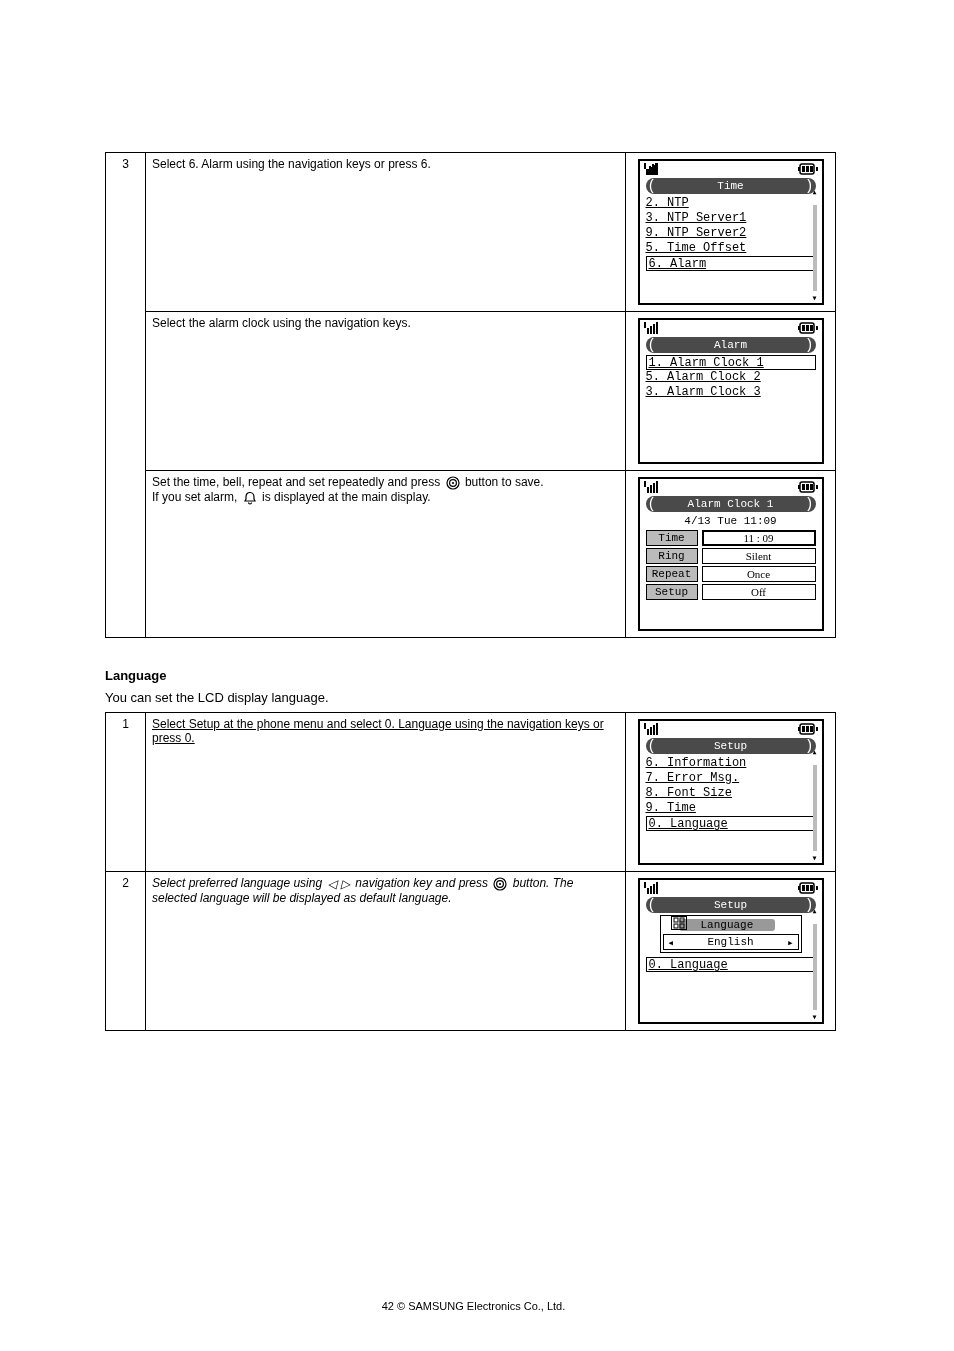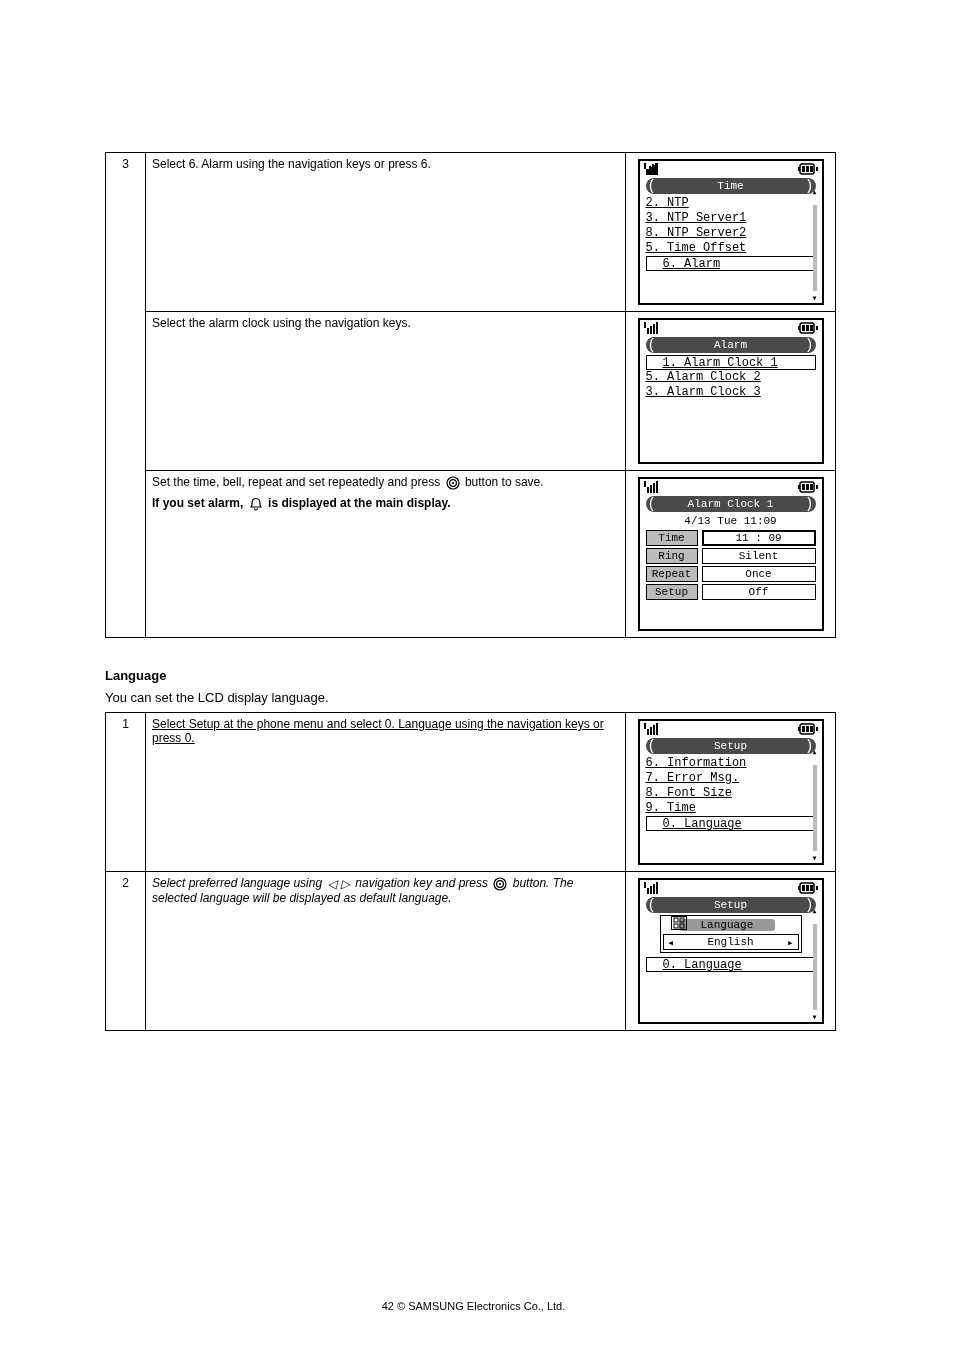--- a/index.html
+++ b/index.html
@@ -49,38 +49,38 @@
     font-size: 11px;
     height: 16px;
     line-height: 16px;
     position: relative;
   }
   .screen .title-pill .paren { position: absolute; top: 0; font-size: 14px; }
   .screen .title-pill .paren.left { left: 2px; }
   .screen .title-pill .paren.right { right: 2px; }
   .screen .menu { padding: 0 6px; position: relative; }
   .screen .menu .row { height: 15px; line-height: 15px; white-space: pre; text-decoration: underline; }
-  .screen .menu .row.sel { border: 1px solid #000; padding-left: 16px; }
+  .screen .menu .row.sel { border: 1px solid #000; padding-left: 2px; }
 
   .screen .scrollbar { position: absolute; right: 3px; top: 36px; bottom: 4px; width: 8px; }
   .screen .scrollbar .track { position: absolute; top: 8px; bottom: 8px; left: 2px; width: 4px; background: #bbb; }
   .screen .scrollbar .arrow-up, .screen .scrollbar .arrow-down {
     position: absolute; left: 0; width: 8px; text-align: center; font-size: 10px; line-height: 8px;
   }
   .screen .scrollbar .arrow-up { top: -8px; }
   .screen .scrollbar .arrow-down { bottom: -4px; }
 
   
   .screen .subbar { text-align: center; font-size: 11px; height: 15px; line-height: 15px; }
   .kv-row { display: flex; padding: 1px 6px; gap: 4px; }
   .kv-row .k {
     width: 52px; background: #bbb; border: 1px solid #000; text-align: center; font-size: 11px; height: 16px; line-height: 14px;
   }
   .kv-row .v {
-    flex: 1; border: 1px solid #000; text-align: center; font-size: 11px; height: 16px; line-height: 14px; position: relative;
+    flex: 1; border: 1px solid #000; text-align: center; font-size: 11px; height: 16px; line-height: 14px; position: relative; font-family: Liberation Serif, serif;
   }
   .kv-row .v.sel { box-shadow: inset 0 0 0 1px #000; }
 
   
   .lang-box { margin: 2px 20px; border: 1px solid #000; padding: 2px; }
   .lang-label {
     display: inline-block; background: #999; border-radius: 3px; padding: 0 22px; font-size: 11px; margin-left: 16px;
   }
   .lang-sel {
     margin-top: 2px; border: 1px solid #000; display: flex; justify-content: space-between; align-items: center;
@@ -130,21 +130,21 @@
                     <rect x="4" y="3" width="3" height="6" fill="#000"></rect>
                     <rect x="8" y="3" width="3" height="6" fill="#000"></rect>
                     <rect x="12" y="3" width="3" height="6" fill="#000"></rect>
                   </svg>
           </span>
         </div>
         <div class="title-pill"><span class="paren left">(</span><span>Time</span><span class="paren right">)</span></div>
         <div class="menu">
           <div class="row">2. NTP</div>
           <div class="row">3. NTP Server1</div>
-          <div class="row">8. NTP Server2</div>
+          <div class="row">9. NTP Server2</div>
           <div class="row">5. Time Offset</div>
           <div class="row sel">6. Alarm</div>
         </div>
         <div class="scrollbar">
           <div class="arrow-up">▴</div>
           <div class="track"></div>
           <div class="arrow-down">▾</div>
         </div>
       </div>
     </td>
@@ -194,21 +194,21 @@
         <span>Set the time, bell, repeat and set repeatedly and press</span>
         <span class="inline-glyph">
           <svg width="14" height="14" viewBox="0 0 14 14">
                   <circle cx="7" cy="7" r="6" fill="none" stroke="#000" stroke-width="1.2"></circle>
                   <circle cx="7" cy="7" r="3.4" fill="none" stroke="#000" stroke-width="1.2"></circle>
                   <circle cx="7" cy="7" r="1.1" fill="#000"></circle>
                 </svg>
         </span>
         <span>button to save.</span>
       </div>
-      <div style="margin-top:6px;font-weight:bold;">
+      <div style="margin-top:0;">
         <span>If you set alarm, </span>
         <span class="inline-glyph">
           <svg width="14" height="14" viewBox="0 0 14 14">
                   <path d="M7 1.5 C4 1.5 3 4 3 6 L3 8 L2 10 L12 10 L11 8 L11 6 C11 4 10 1.5 7 1.5 Z" fill="none" stroke="#000" stroke-width="1.2"></path>
                   <path d="M5.5 11.5 A1.5 1.5 0 0 0 8.5 11.5" fill="none" stroke="#000" stroke-width="1.2"></path>
                 </svg>
         </span>
         <span> is displayed at the main display.</span>
       </div>
     </td>

